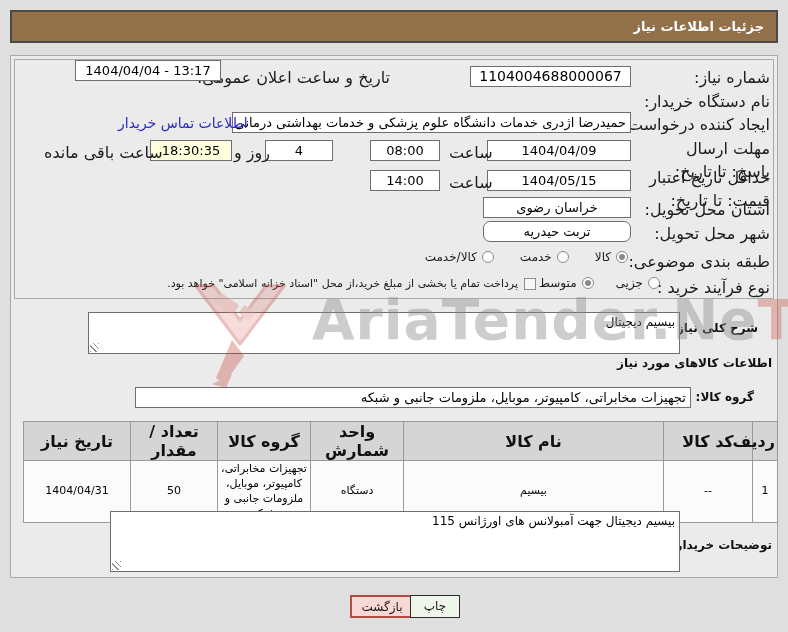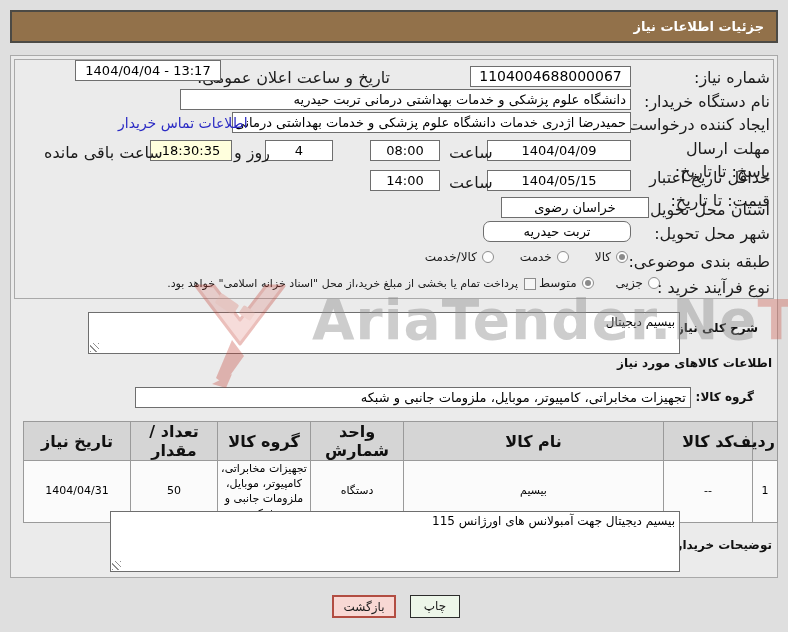--- a/index.html
+++ b/index.html
@@ -48,42 +48,41 @@
 
   <div class="outer-panel"></div>
   <div class="inner-panel"></div>
 
   <div class="lbl" style="right:18px;top:68px;">شماره نیاز:</div>
   <div class="inp center" style="left:470px;top:66px;width:161px;font-size:14px;" dir="ltr">1104004688000067</div>
   <div class="lbl" style="right:398px;top:68px;">تاریخ و ساعت اعلان عمومی:</div>
   <div class="inp center" style="left:75px;top:60px;width:146px;" dir="ltr">1404/04/04 - 13:17</div>
 
   <div class="lbl" style="right:18px;top:92px;">نام دستگاه خریدار:</div>
-  <div class="inp rstart" style="left:180px;top:89px;width:451px;">دانشگاه علوم پزشکی و خدمات بهداشتی درمانی تربت حیدریه</div>
 
   <div class="lbl" style="right:18px;top:115px;">ایجاد کننده درخواست:</div>
   <div class="inp rstart" style="left:232px;top:112px;width:399px;">حمیدرضا اژدری خدمات دانشگاه علوم پزشکی و خدمات بهداشتی درمانی تربت حیدریه</div>
   <div class="link" style="left:118px;top:115px;">اطلاعات تماس خریدار</div>
 
   <div class="lbl wrap" style="right:18px;top:137px;width:122px;">مهلت ارسال پاسخ: تا تاریخ:</div>
   <div class="inp center" style="left:487px;top:140px;width:144px;" dir="ltr">1404/04/09</div>
   <div class="lbl" style="left:449px;top:143px;">ساعت</div>
   <div class="inp center" style="left:370px;top:140px;width:70px;" dir="ltr">08:00</div>
   <div class="inp center" style="left:265px;top:140px;width:68px;" dir="ltr">4</div>
   <div class="lbl" style="left:234px;top:143px;">روز و</div>
   <div class="inp center yellow" style="left:150px;top:140px;width:82px;" dir="ltr">18:30:35</div>
   <div class="lbl" style="left:44px;top:143px;">ساعت باقی مانده</div>
 
   <div class="lbl wrap" style="right:18px;top:166px;width:138px;">حداقل تاریخ اعتبار قیمت: تا تاریخ:</div>
   <div class="inp center" style="left:487px;top:170px;width:144px;" dir="ltr">1404/05/15</div>
   <div class="lbl" style="left:449px;top:173px;">ساعت</div>
   <div class="inp center" style="left:370px;top:170px;width:70px;" dir="ltr">14:00</div>
 
   <div class="lbl" style="right:18px;top:200px;">استان محل تحویل:</div>
-  <div class="inp center" style="left:483px;top:197px;width:148px;margin-left:18px;">خراسان رضوی</div>
+  <div class="inp center" style="left:483px;top:197px;width:148px;">خراسان رضوی</div>
   <div class="lbl" style="right:18px;top:224px;">شهر محل تحویل:</div>
   <div class="inp center" style="left:483px;top:221px;width:148px;border-radius:7px;">تربت حیدریه</div>
 
   <div class="lbl" style="right:18px;top:252px;">طبقه بندی موضوعی:</div>
   <div class="optgroup" style="right:160px;top:250px;gap:26px;">
     <span class="opt">
       <span class="radio on"></span>
       <span class="txt">کالا</span>
     </span>
     <span class="opt">
@@ -155,21 +154,21 @@
       </tr>
     </tbody>
   </table>
 
   <div class="blbl" style="right:16px;top:538px;">توضیحات خریدار:</div>
   <div class="tarea" style="left:110px;top:511px;width:570px;height:61px;">
     <span class="tval">بیسیم دیجیتال جهت آمبولانس های اورژانس 115</span>
     <span class="grip"></span>
   </div>
 
-  <div class="btn back" style="left:332px;top:595px;width:64px;">بازگشت</div>
+  <div class="btn back" style="left:350px;top:595px;width:64px;">بازگشت</div>
   <div class="btn print" style="left:410px;top:595px;width:50px;">چاپ</div>
 
   <div class="watermark">
     <svg class="wm-logo" width="140" height="112" viewBox="0 0 140 112">
       <path d="M8 4 L52 62 L96 4 L78 4 L52 38 L26 4 Z" fill="rgba(204,60,48,0.55)" stroke="#c23a2e" stroke-width="3" stroke-linejoin="round"></path>
       <path d="M44 58 L56 74 L36 102 L28 96 Z" fill="#c23a2e"></path>
       <path d="M24 102 L44 92 L38 106 Z" fill="#c23a2e"></path>
       <rect x="28" y="16" width="22" height="12" rx="2" transform="rotate(35 39 22)" fill="#d97a6e"></rect>
       <rect x="52" y="26" width="14" height="10" rx="2" transform="rotate(35 59 31)" fill="#d97a6e"></rect>
     </svg>

